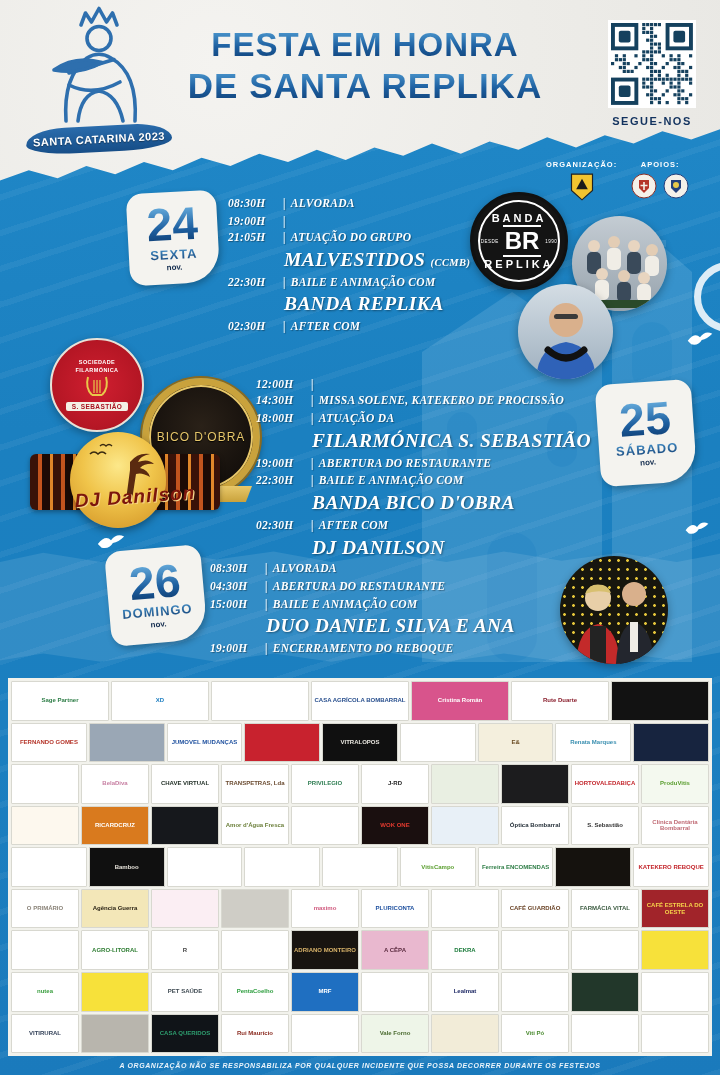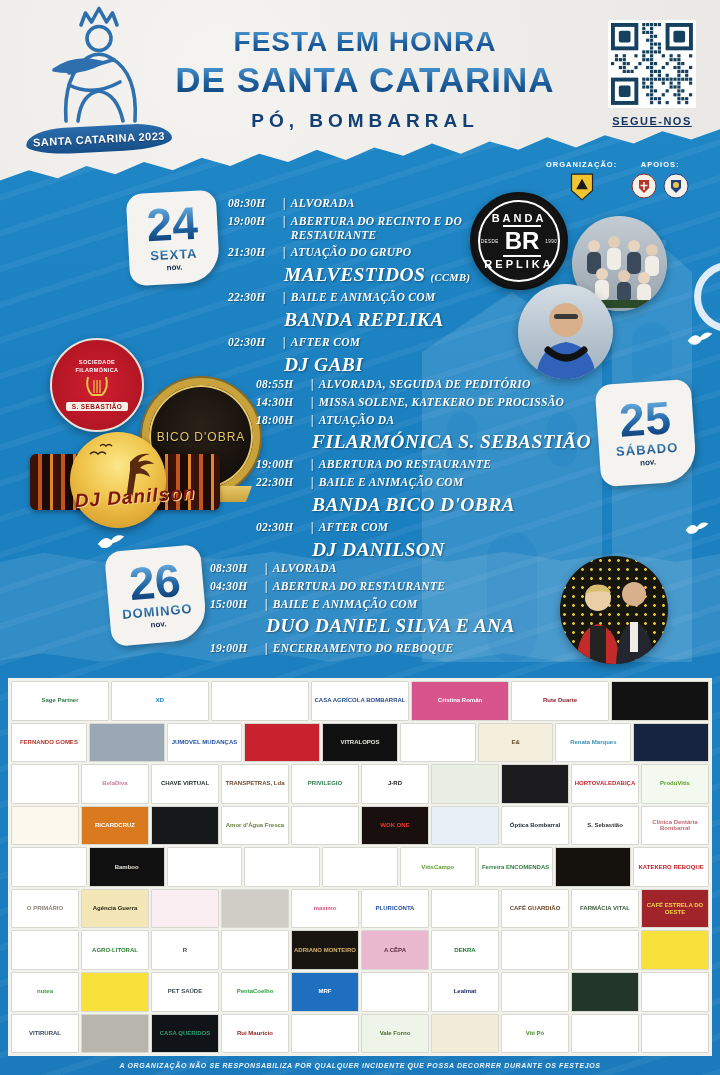--- a/index.html
+++ b/index.html
@@ -15,41 +15,41 @@
     background:repeating-linear-gradient(-18deg, rgba(255,255,255,.05) 0 6px, transparent 6px 34px);
     pointer-events:none;
   }
   
   .header{
     position:absolute; top:0; left:0; right:0; height:205px;
     background:radial-gradient(circle at 30% 30%, #f4f3f0 0%, #edecE8 60%, #e9e8e4 100%);
     clip-path:polygon(0 0,100% 0,100% 63%,96% 68%,92% 64%,88% 70%,84% 66%,80% 72%,76% 67%,72% 73%,68% 69%,64% 75%,60% 70%,56% 76%,52% 72%,48% 78%,44% 73%,40% 79%,36% 75%,32% 81%,28% 77%,24% 83%,20% 79%,16% 85%,12% 81%,8% 87%,4% 83%,0 88%);
   }
   .title-wrap{ position:absolute; left:150px; width:430px; top:26px; text-align:center; }
-  .title-l1{ font-size:28px; font-weight:900; letter-spacing:1px;
+  .title-l1{ font-size:33px; font-weight:900; letter-spacing:1px;
     background:linear-gradient(#5aa8dc 0%,#1d5fa0 55%,#0d3a6e 100%);
     -webkit-background-clip:text; background-clip:text; color:transparent; }
   .title-l2{ font-size:35px; font-weight:900; letter-spacing:1px; margin-top:2px;
     background:linear-gradient(#5aa8dc 0%,#1d5fa0 55%,#0d3a6e 100%);
     -webkit-background-clip:text; background-clip:text; color:transparent; }
   .subtitle{ margin-top:10px; font-size:19px; font-weight:900; letter-spacing:5px; color:#123f74; }
   
   .saint{ position:absolute; left:24px; top:4px; width:150px; height:158px; }
   .saint svg{ width:150px; height:120px; }
   .saint-banner{
     position:absolute; left:2px; bottom:10px; width:146px; height:26px;
     background:linear-gradient(#2a6cac,#174e88); border-radius:40% 40% 50% 50% / 90% 90% 60% 60%;
     transform:rotate(-3deg);
     display:flex; align-items:center; justify-content:center;
     color:#fff; font-weight:900; font-size:11px; letter-spacing:.5px; text-shadow:0 1px 1px rgba(0,0,0,.4);
   }
   
   .qr-wrap{ position:absolute; right:22px; top:20px; width:92px; text-align:center; }
   .qr-box{ width:88px; height:88px; background:#fff; padding:3px; margin:0 auto; }
-  .qr-label{ margin-top:7px; font-size:11px; font-weight:900; letter-spacing:1.5px; color:#12325e;text-decoration:underline; }
+  .qr-label{ margin-top:7px; font-size:11px; font-weight:900; letter-spacing:1.5px; color:#12325e; }
   
   .org-row{ position:absolute; right:14px; top:160px; width:160px; display:flex; gap:14px; }
   .org-col{ text-align:center; }
   .org-label{ font-size:7.5px; font-weight:900; letter-spacing:1px; color:#fff; margin-bottom:4px; }
   .crests{ display:flex; gap:6px; justify-content:center; }
   
   .day-badge{
     position:absolute; background:#f4f3ef; border-radius:16px 16px 34px 16px;
     box-shadow:2px 3px 6px rgba(0,0,0,.25);
     display:flex; flex-direction:column; align-items:center; justify-content:center;
@@ -174,22 +174,21 @@
         <path d="M30 46 L60 37"></path>
         <path d="M20 44 Q34 34 52 39 Q38 47 20 44 Z" fill="#2e6fae"></path>
         <path d="M36 78 Q38 60 50 58 Q62 60 66 78"></path>
       </g>
     </svg>
     <div class="saint-banner">SANTA CATARINA 2023</div>
   </div>
 
   <div class="title-wrap">
     <div class="title-l1">FESTA EM HONRA</div>
-    <div class="title-l2">DE SANTA CATARINA</div>
-    <div class="subtitle">PÓ, BOMBARRAL</div>
+    <div class="title-l2">DE SANTA REPLIKA</div>
   </div>
 
   <div class="qr-wrap">
     <div class="qr-box"><svg width="82" height="82" viewBox="0 0 82 82">
           <rect width="82" height="82" fill="#fff"></rect>
           <rect x="31.2" y="0" width="3.2" height="3.2" fill="#15415e"></rect>
           <rect x="35.1" y="0" width="3.2" height="3.2" fill="#15415e"></rect>
           <rect x="39" y="0" width="3.2" height="3.2" fill="#15415e"></rect>
           <rect x="42.9" y="0" width="3.2" height="3.2" fill="#15415e"></rect>
           <rect x="46.8" y="0" width="3.2" height="3.2" fill="#15415e"></rect>
@@ -357,40 +356,38 @@
 
   <div class="sched s24">
     <div class="ev">
         <span class="t">08:30H</span>
         <span class="sep">|</span>
         <span class="d">ALVORADA</span>
       </div>
     <div class="ev">
         <span class="t">19:00H</span>
         <span class="sep">|</span>
-        <span class="d">ABERTURA DO RECINTO E DO RESTAURANTE</span>
-      </div>
-    <div class="ev">
-        <span class="t">21:30H</span>
+      </div>
+    <div class="ev">
+        <span class="t">21:05H</span>
         <span class="sep">|</span>
         <span class="d">ATUAÇÃO DO GRUPO</span>
       </div>
     <div class="big"><span>MALVESTIDOS</span> <span class="suffix">(CCMB)</span></div>
     <div class="ev">
         <span class="t">22:30H</span>
         <span class="sep">|</span>
         <span class="d">BAILE E ANIMAÇÃO COM</span>
       </div>
     <div class="big">BANDA REPLIKA</div>
     <div class="ev">
         <span class="t">02:30H</span>
         <span class="sep">|</span>
         <span class="d">AFTER COM</span>
       </div>
-    <div class="big">DJ GABI</div>
   </div>
 
   <div class="circle replika">
     <div class="r-top">BANDA</div>
     <div class="r-mid">
       <span class="r-since">DESDE</span>
       <span class="r-mono">BR</span>
       <span class="r-since">1990</span>
     </div>
     <div class="r-bot">REPLIKA</div>
@@ -455,23 +452,22 @@
         <path d="M60 30 q8 -10 20 -8 q-10 2 -12 8 q10 -4 16 2 q-9 -1 -14 4 q8 2 10 9 q-8 -5 -14 -3 l-4 26 h-6 l4 -30 Z" fill="#5a2a10"></path>
         <path d="M20 22 q4 -4 8 0 q4 -4 8 0" stroke="#3a2a10" stroke-width="1.6" fill="none"></path>
         <path d="M30 14 q3 -3 6 0 q3 -3 6 0" stroke="#3a2a10" stroke-width="1.4" fill="none"></path>
       </svg>
     </div>
     <div class="dan-text">DJ Danilson</div>
   </div>
 
   <div class="sched s25">
     <div class="ev">
-        <span class="t">08:55H</span>
-        <span class="sep">|</span>
-        <span class="d">ALVORADA, SEGUIDA DE PEDITÓRIO</span>
+        <span class="t">12:00H</span>
+        <span class="sep">|</span>
       </div>
     <div class="ev">
         <span class="t">14:30H</span>
         <span class="sep">|</span>
         <span class="d">MISSA SOLENE, KATEKERO DE PROCISSÃO</span>
       </div>
     <div class="ev">
         <span class="t">18:00H</span>
         <span class="sep">|</span>
         <span class="d">ATUAÇÃO DA</span>

